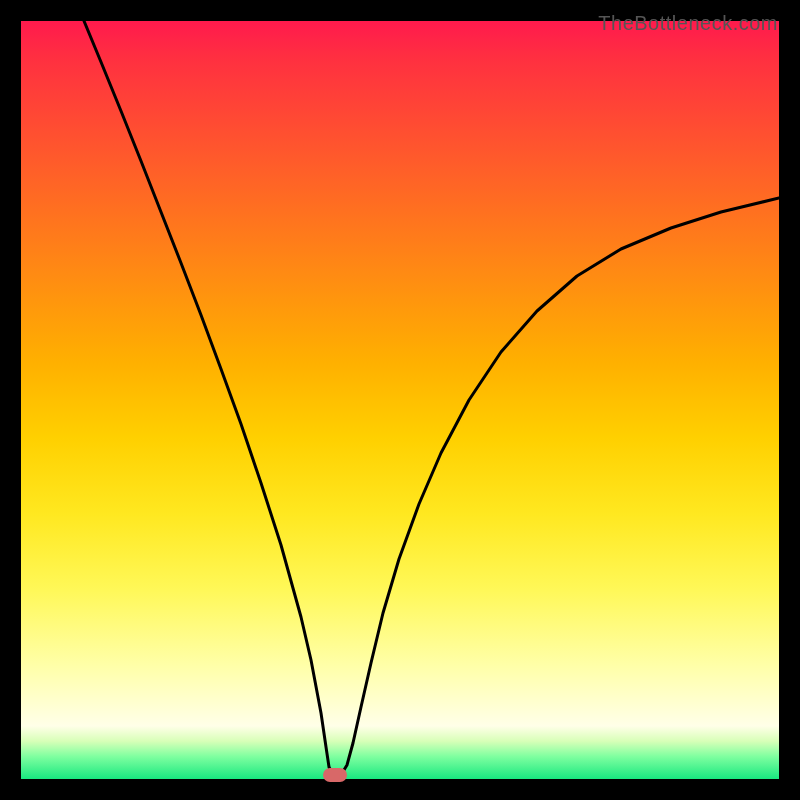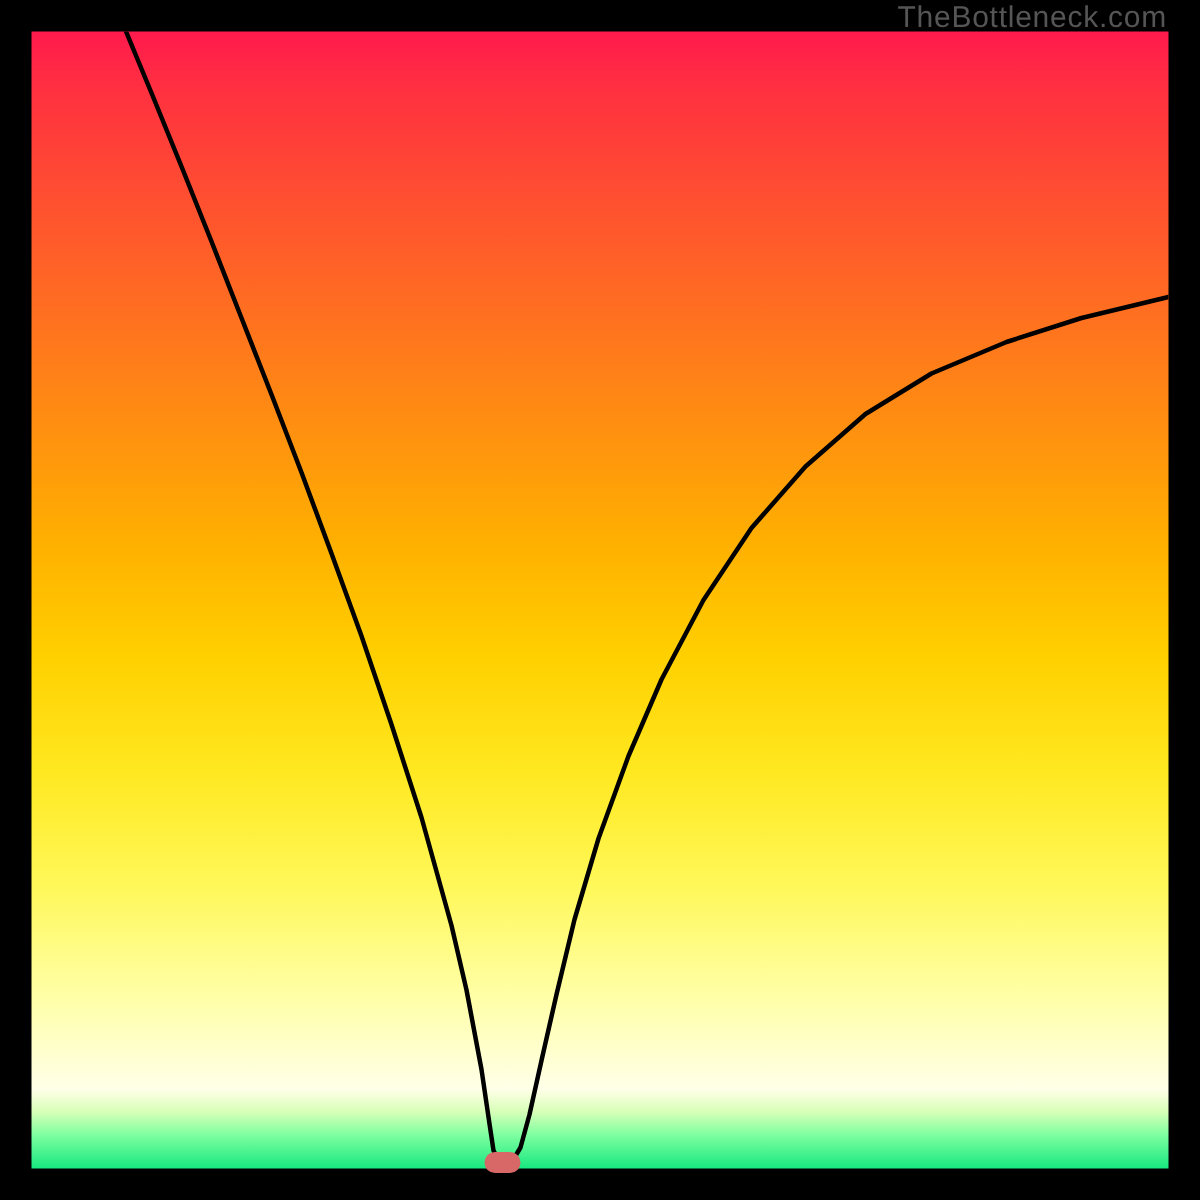--- a/index.html
+++ b/index.html
@@ -29,21 +29,21 @@
       #fff858 75%,
       #ffffa8 85%,
       #ffffe8 93%,
       #d8ffb8 95%,
       #80ffa0 97%,
       #18e880 100%
     );
   }
   .watermark {
     position: absolute;
-    top: 1px;
+    top: 12px;
     right: 22px;
     font-size: 20px;
     color: #555555;
     letter-spacing: 0.5px;
     z-index: 10;
   }
   svg.curve {
     position: absolute;
     left: 21px;
     top: 21px;

